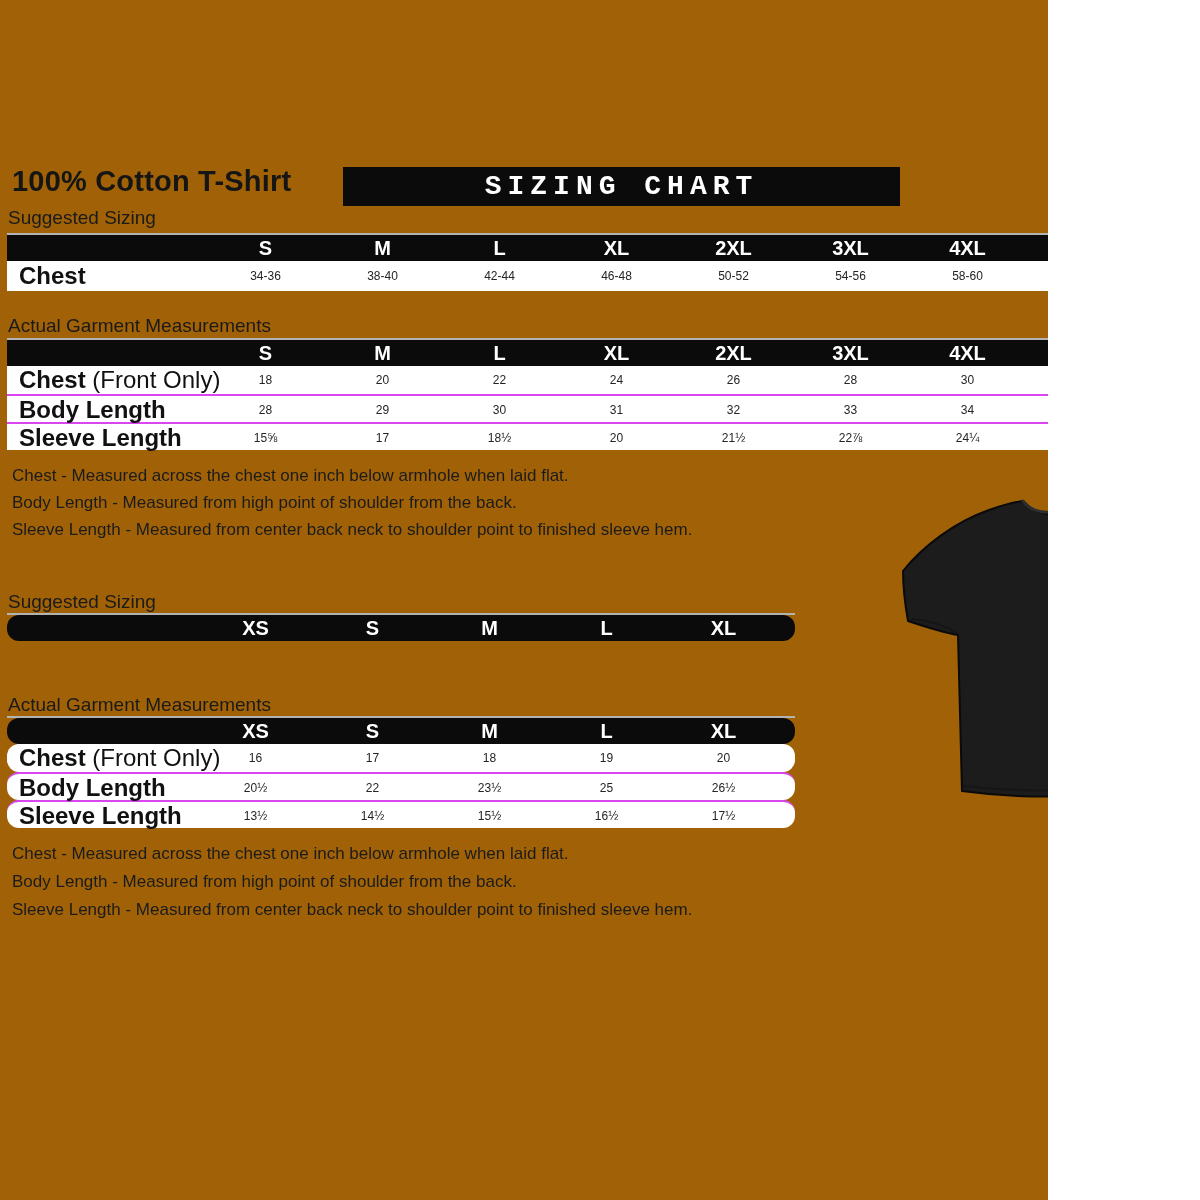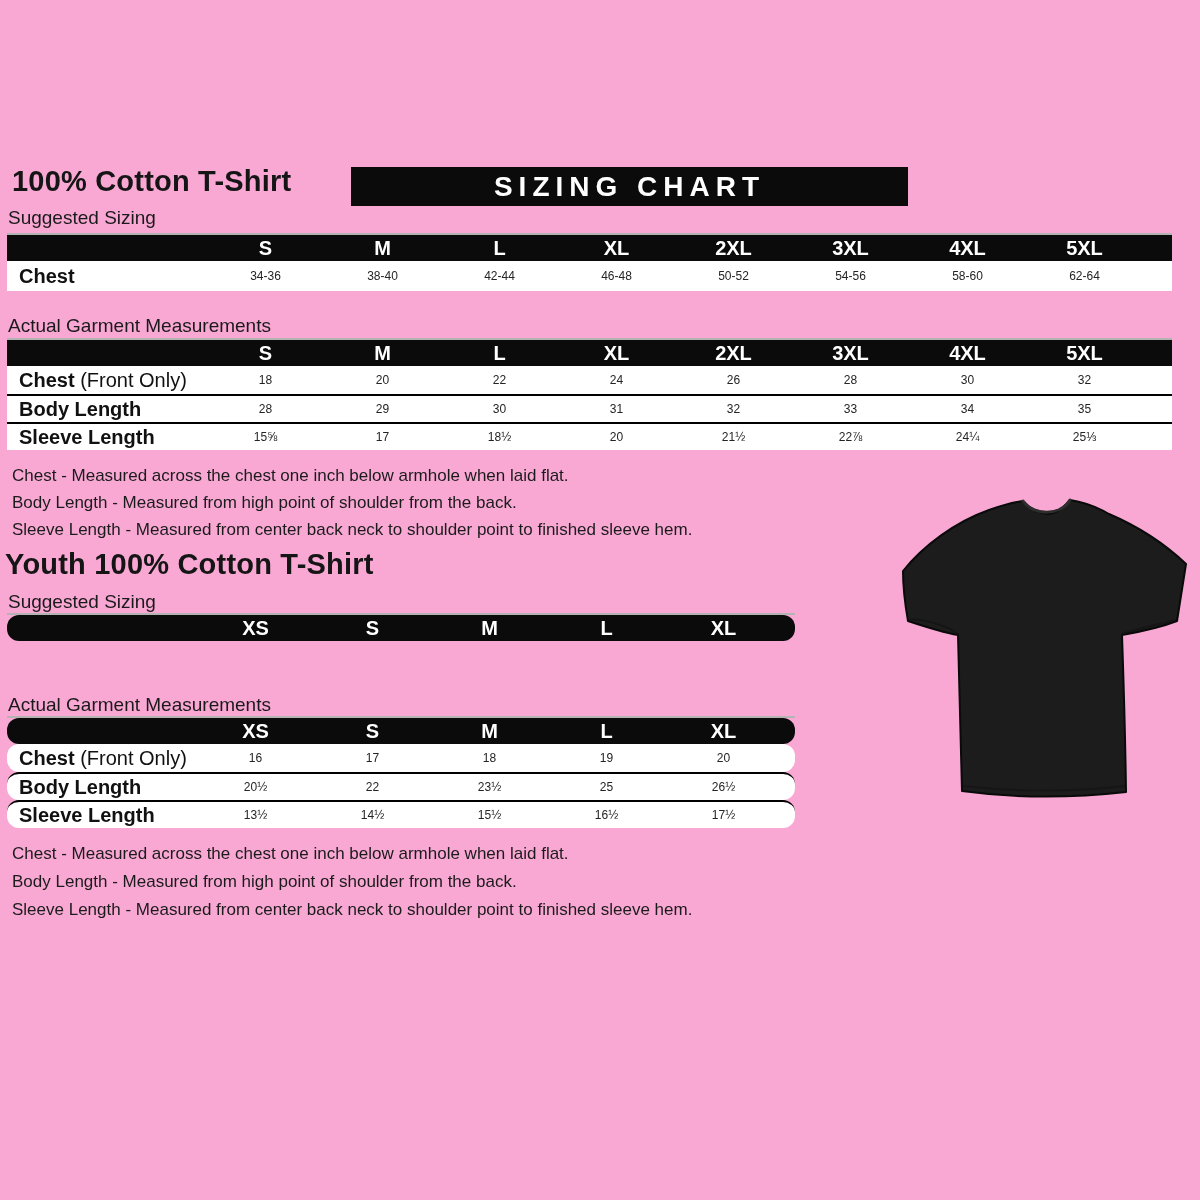--- a/index.html
+++ b/index.html
@@ -1,49 +1,49 @@
 <!DOCTYPE html>
 <html><head>
 <meta charset="utf-8">
 <style>
   * { margin:0; padding:0; box-sizing:border-box; }
   html,body { background:#ffffff; }
   body { width:1200px; height:1200px; font-family:"Liberation Sans", sans-serif; color:#111; }
-  .sheet { position:relative; width:1200px; height:1200px; background:#f9a8d4; overflow:hidden; }
+  .sheet { position:relative; width:1048px; height:1200px; background:#a16207; overflow:hidden; }
   .abs { position:absolute; }
 
   .title { font-size:29px; font-weight:bold; color:#151515; letter-spacing:0.2px; }
   .banner { background:#0b0b0b; color:#fff; text-align:center; font-weight:bold;
             font-size:28px; letter-spacing:6px; height:39px; line-height:39px; }
   .sec-label { font-size:19px; color:#1a1a1a; }
 
   .table { border-top:2px solid #b3b3b3; }
   .adult-w { width:1165px; }
   .youth-w { width:788px; }
   .thead { background:#0b0b0b; height:26px; display:grid; align-items:center; }
   .adult-grid { grid-template-columns:200px repeat(8,117px); }
   .youth-grid { grid-template-columns:190px repeat(5,117px);border-radius:12px; }
   .th { color:#fff; font-weight:bold; font-size:20px; text-align:center; }
   .trow { display:grid; align-items:center; height:30px; background:#fff; }
   .actual .trow { height:28px; }
-  .actual .trow + .trow { border-top:2px solid #000000; }
-  .rlabel { font-size:20px; font-weight:bold; padding-left:12px; white-space:nowrap; color:#111; }
+  .actual .trow + .trow { border-top:2px solid #d946ef; }
+  .rlabel { font-size:24px; font-weight:bold; padding-left:12px; white-space:nowrap; color:#111; }
   .rlabel .suffix { font-weight:normal; }
   .td { font-size:12px; text-align:center; color:#242424; }
 
   .notes .note-line { font-size:17px; line-height:27px; color:#1b1b1b; }
   .notes-youth .note-line { line-height:28px; }
 </style>
 </head>
 <body>
 
 <div class="sheet">
 
   <div class="abs title" style="left:12px; top:165px;">100% Cotton T-Shirt</div>
-  <div class="abs banner" style="left:351px; top:167px; width:557px;">SIZING CHART</div>
+  <div class="abs banner" style="left:343px; top:167px; width:557px;font-family:Liberation Mono, monospace;">SIZING CHART</div>
 
   <div class="abs sec-label" style="left:8px; top:207px;">Suggested Sizing</div>
 
   <div class="abs table adult-w" style="left:7px; top:233px;">
     <div class="thead adult-grid">
       <div class="th"></div>
       <div class="th">S</div>
       <div class="th">M</div>
       <div class="th">L</div>
       <div class="th">XL</div>
@@ -113,21 +113,20 @@
       <div class="td">25⅓</div>
     </div>
   </div>
 
   <div class="abs notes" style="left:12px; top:462px;">
     <div class="note-line">Chest - Measured across the chest one inch below armhole when laid flat.</div>
     <div class="note-line">Body Length - Measured from high point of shoulder from the back.</div>
     <div class="note-line">Sleeve Length - Measured from center back neck to shoulder point to finished sleeve hem.</div>
   </div>
 
-  <div class="abs title" style="left:5px; top:548px;">Youth 100% Cotton T-Shirt</div>
 
   <div class="abs sec-label" style="left:8px; top:591px;">Suggested Sizing</div>
 
   <div class="abs table youth-w" style="left:7px; top:613px;">
     <div class="thead youth-grid">
       <div class="th"></div>
       <div class="th">XS</div>
       <div class="th">S</div>
       <div class="th">M</div>
       <div class="th">L</div>

